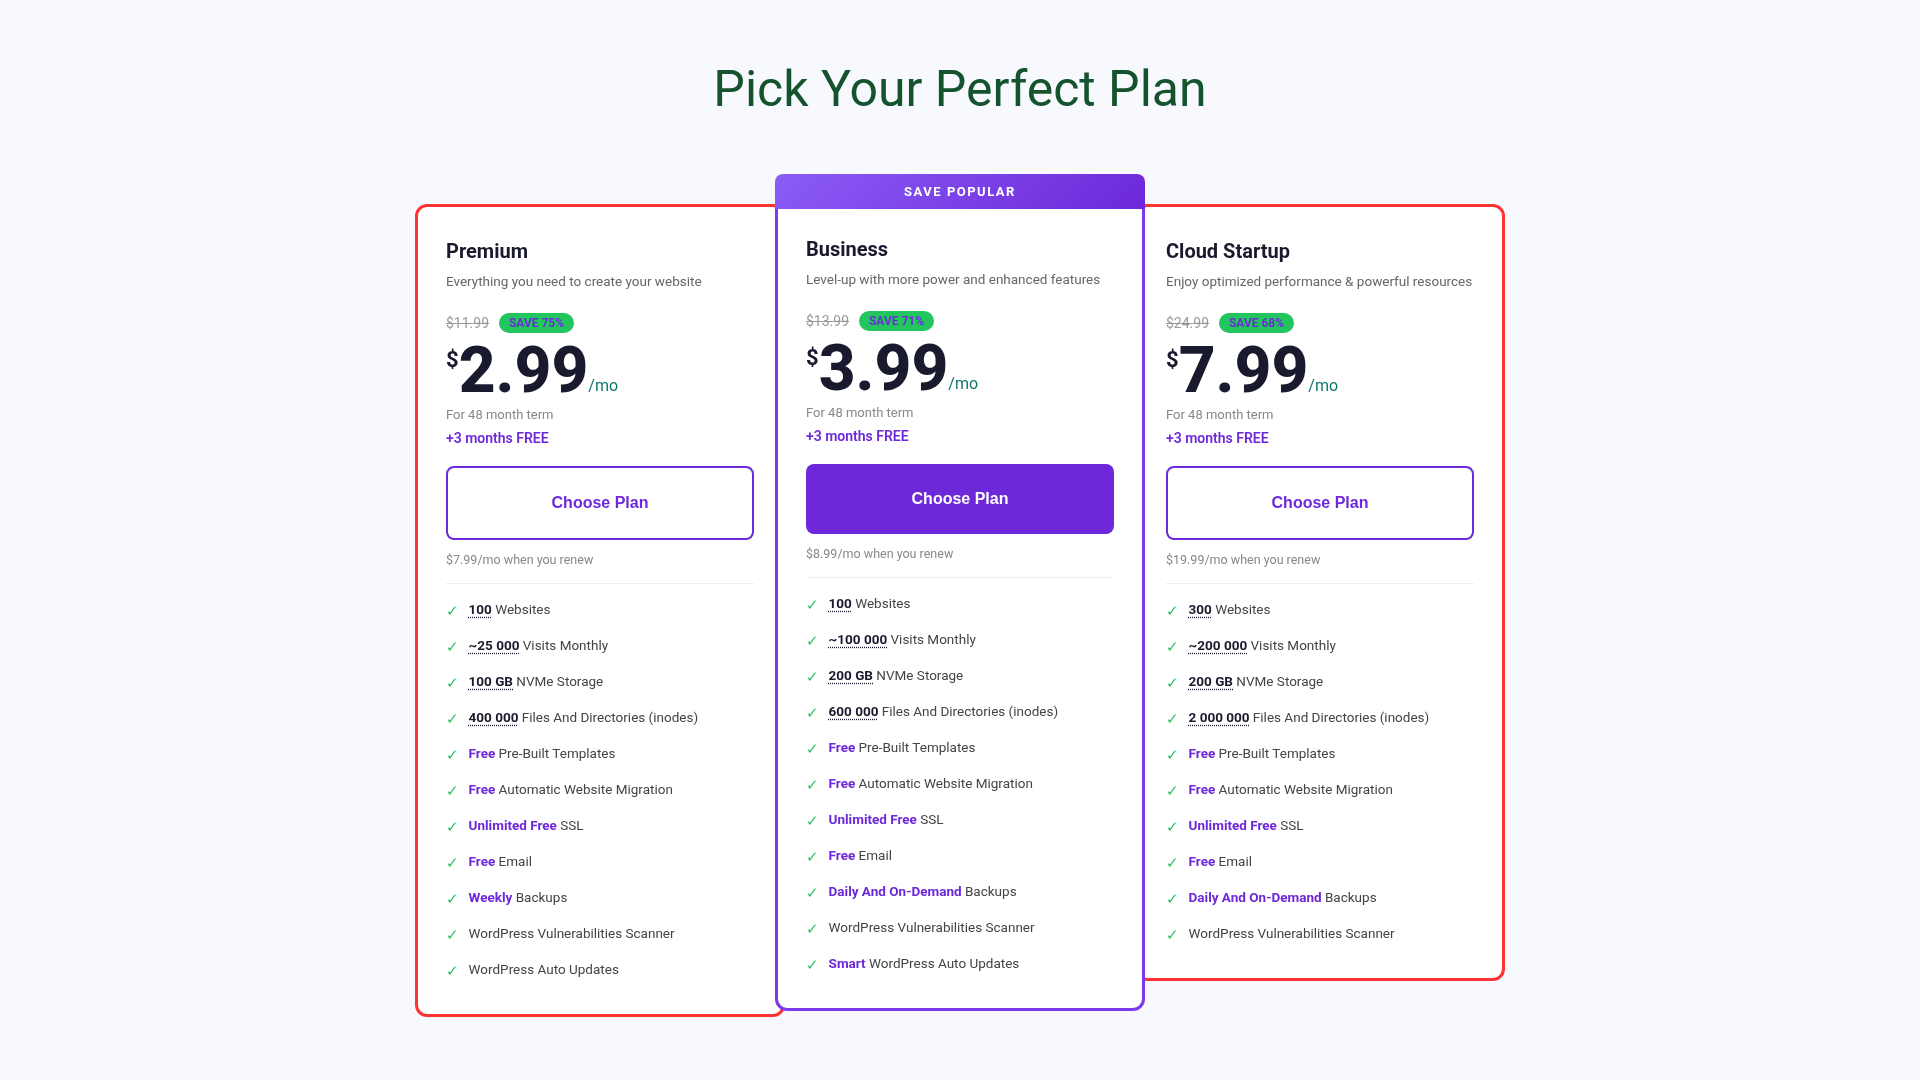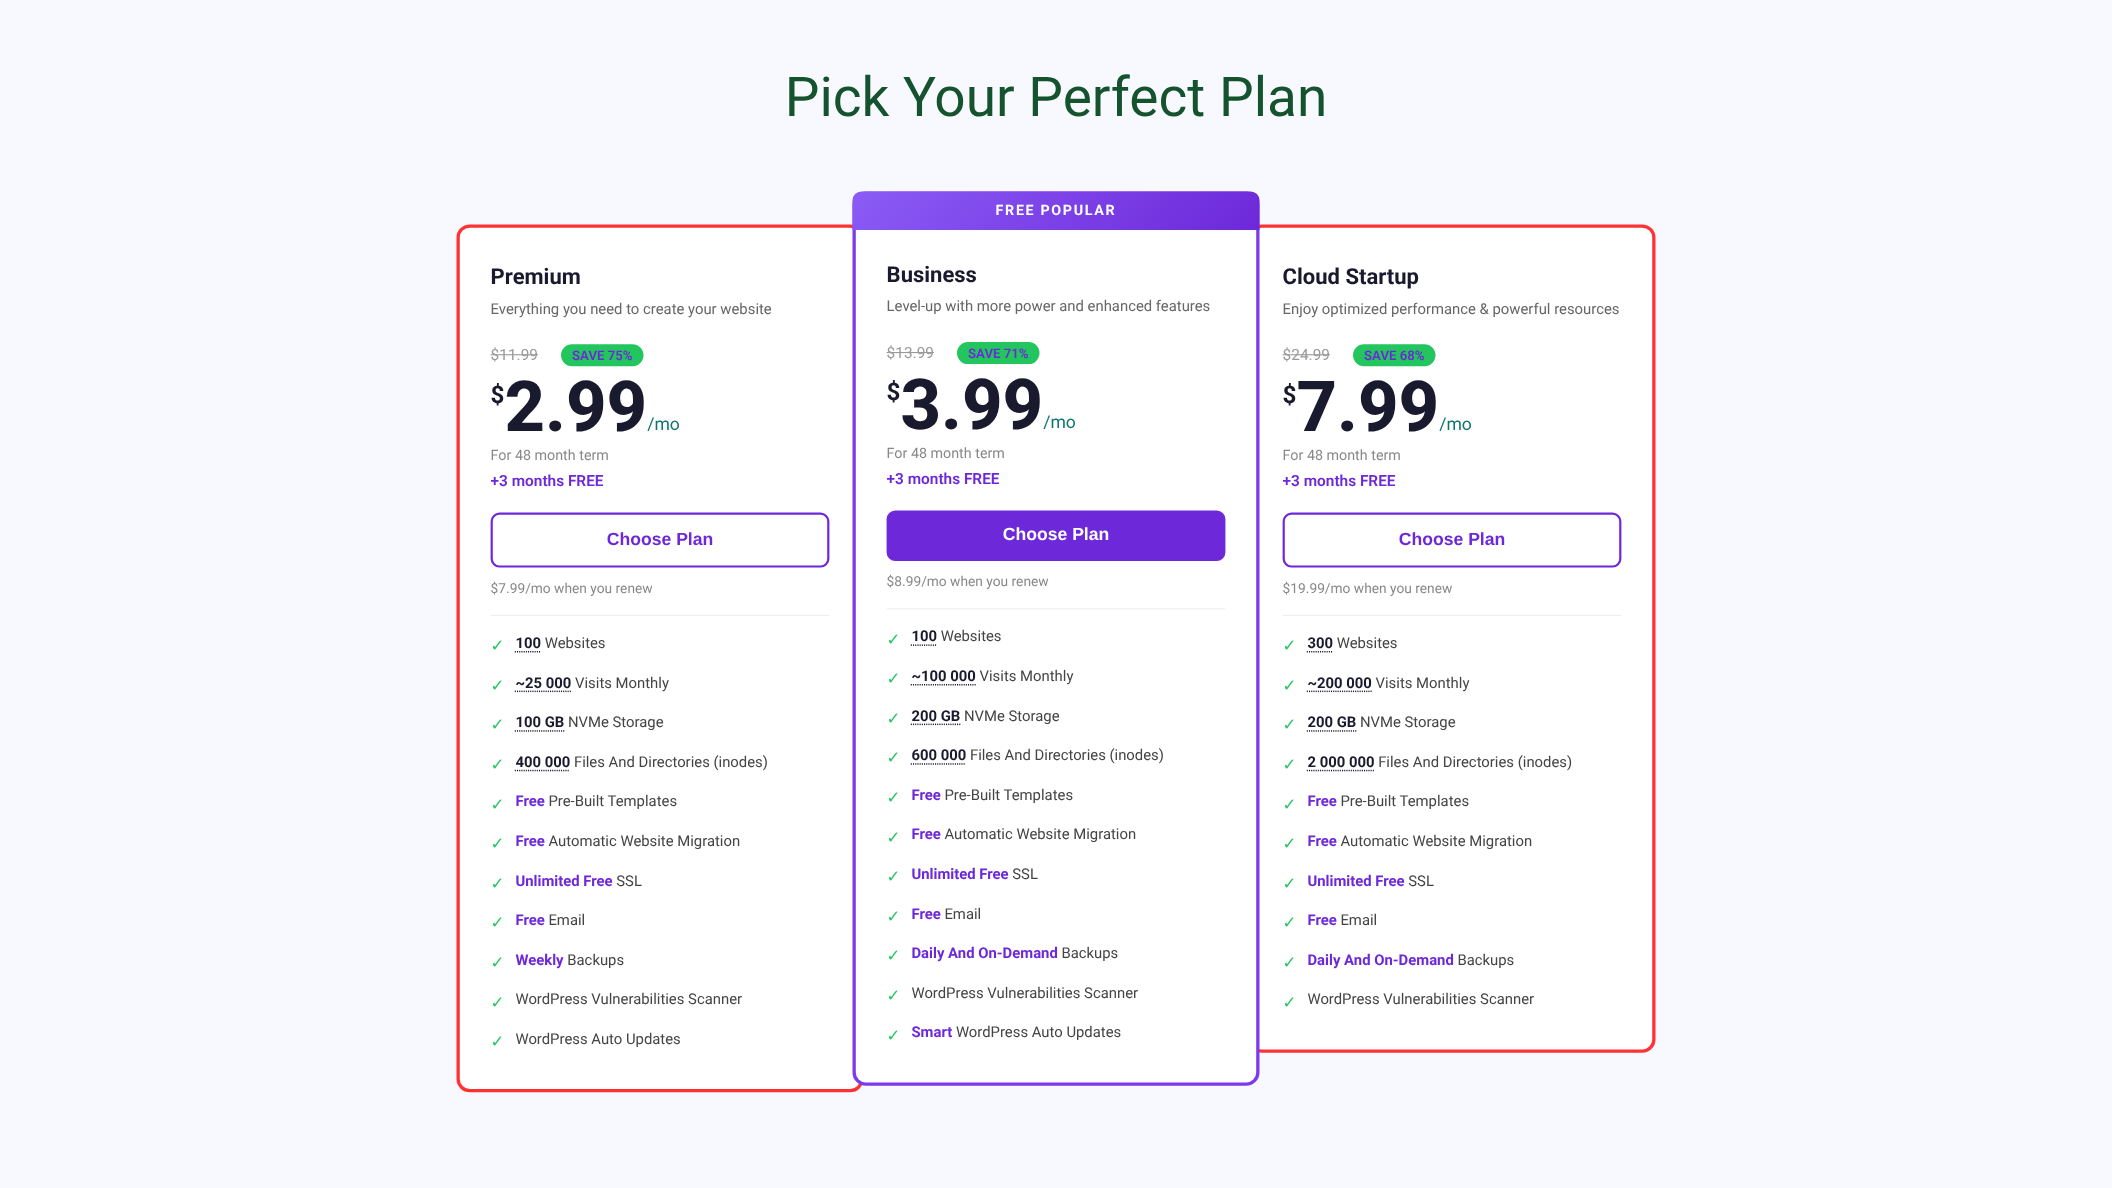--- a/index.html
+++ b/index.html
@@ -78,21 +78,21 @@
     }
     .plan-description {
       font-size: 13.5px;
       color: #666;
       margin-bottom: 22px;
       line-height: 1.5;
     }
     .pricing-row {
       display: flex;
       align-items: center;
-      gap: 21px;
+      gap: 10px;
       margin-bottom: 6px;
     }
     .original-price {
       font-size: 14px;
       color: #999;
       text-decoration: line-through;
     }
     .save-badge {
       background: #22c55e;
       color: #6d28d9;
@@ -131,21 +131,21 @@
     }
     .free-months {
       color: #6d28d9;
       font-size: 14px;
       font-weight: 600;
       margin-bottom: 20px;
     }
     .choose-btn {
       display: block;
       width: 100%;
-      padding: 14px;
+      padding: 26px;
       border-radius: 8px;
       font-size: 16px;
       font-weight: 600;
       cursor: pointer;
       margin-bottom: 12px;
       text-align: center;
       border: 2px solid #6d28d9;
     }
     .choose-btn.outline {
       background: #fff;
@@ -274,21 +274,21 @@
         <span>WordPress Vulnerabilities Scanner</span>
       </li>
 
       <li class="feature-item">
         <span class="check-icon">✓</span>
         <span>WordPress Auto Updates</span>
       </li>
     </ul>
     </div>
     <div class="plan-card business">
-      <div class="most-popular-badge">FREE POPULAR</div>
+      <div class="most-popular-badge">SAVE POPULAR</div>
     <div class="plan-name">Business</div>
     <div class="plan-description">Level-up with more power and enhanced features</div>
     <div class="pricing-row">
       <span class="original-price">$13.99</span>
       <span class="save-badge">SAVE 71%</span>
     </div>
     <div class="price-main">
       <span class="price-dollar">$</span>
       <span class="price-amount">3.99</span>
       <span class="price-per">/mo</span>

